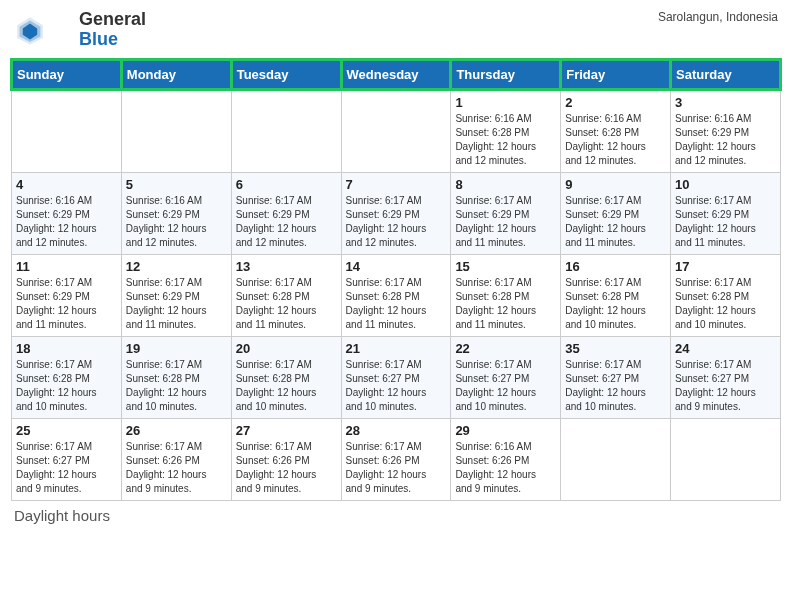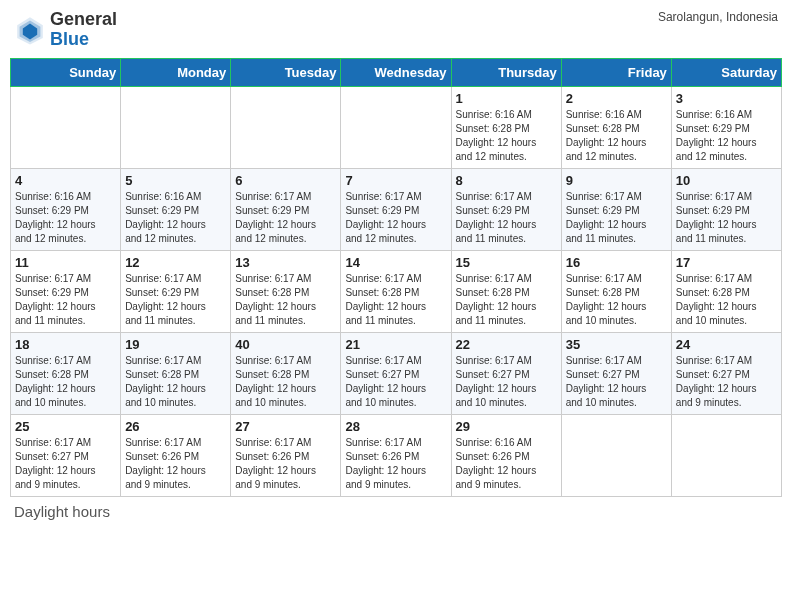--- a/index.html
+++ b/index.html
@@ -19,20 +19,21 @@
     }
     .logo {
       display: flex;
       align-items: center;
       gap: 4px;
     }
     .logo-text {
       display: flex;
       flex-direction: column;
       line-height: 1.1;
+      margin-left: 29px;
     }
     .logo-general {
       font-size: 18px;
       font-weight: bold;
       color: #333;
     }
     .logo-blue {
       font-size: 18px;
       font-weight: bold;
       color: #1a6eb5;
@@ -57,22 +58,22 @@
       width: 100%;
       border-collapse: collapse;
       border: 1px solid #ccc;
     }
     .calendar th {
       background-color: #1a6eb5;
       color: #fff;
       font-size: 13px;
       font-weight: bold;
       padding: 6px 4px;
-      text-align: right;
-      border: 1px solid #22c55e;
+      text-align: left;
+      border: 3px solid #22c55e;
     }
     .calendar td {
       vertical-align: top;
       padding: 4px;
       border: 1px solid #ccc;
       width: calc(100% / 7);
       min-height: 80px;
       font-size: 10.5px;
       color: #333;
       background: #fff;
@@ -273,21 +274,21 @@
 and 10 minutes.</div>
         </td>
         <td>
           <span class="day-number">19</span>
           <div class="day-info" style="white-space: pre-line;">Sunrise: 6:17 AM
 Sunset: 6:28 PM
 Daylight: 12 hours
 and 10 minutes.</div>
         </td>
         <td>
-          <span class="day-number">40</span>
+          <span class="day-number">20</span>
           <div class="day-info" style="white-space: pre-line;">Sunrise: 6:17 AM
 Sunset: 6:28 PM
 Daylight: 12 hours
 and 10 minutes.</div>
         </td>
         <td>
           <span class="day-number">21</span>
           <div class="day-info" style="white-space: pre-line;">Sunrise: 6:17 AM
 Sunset: 6:27 PM
 Daylight: 12 hours

